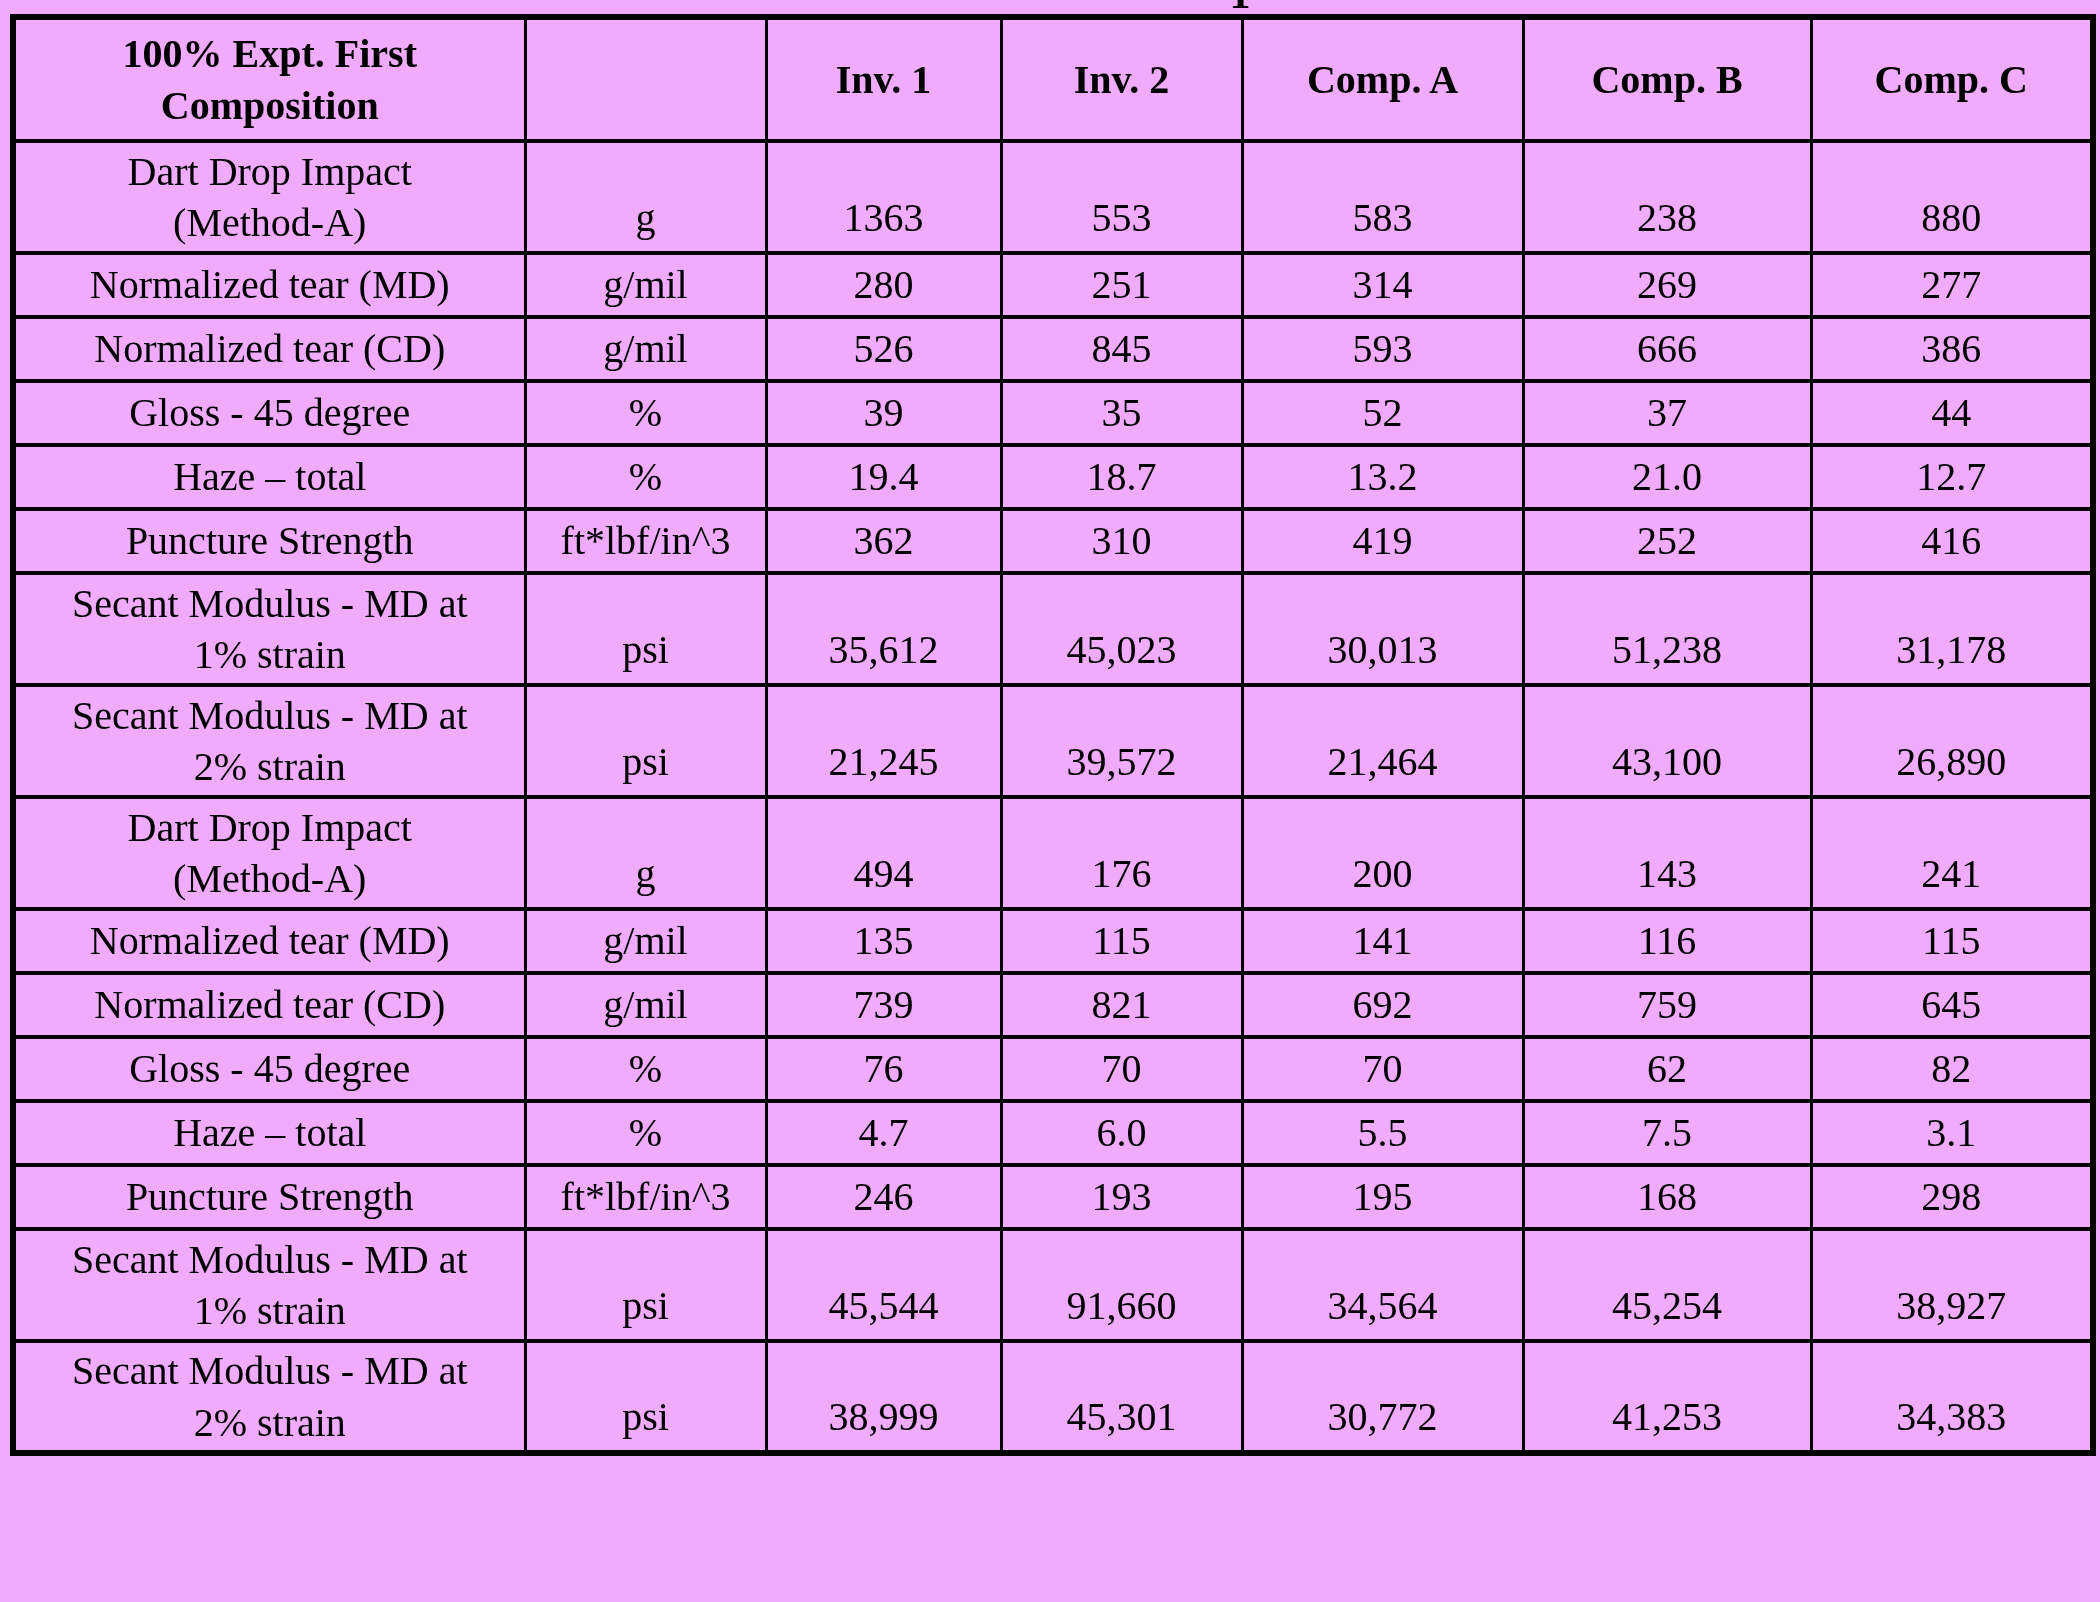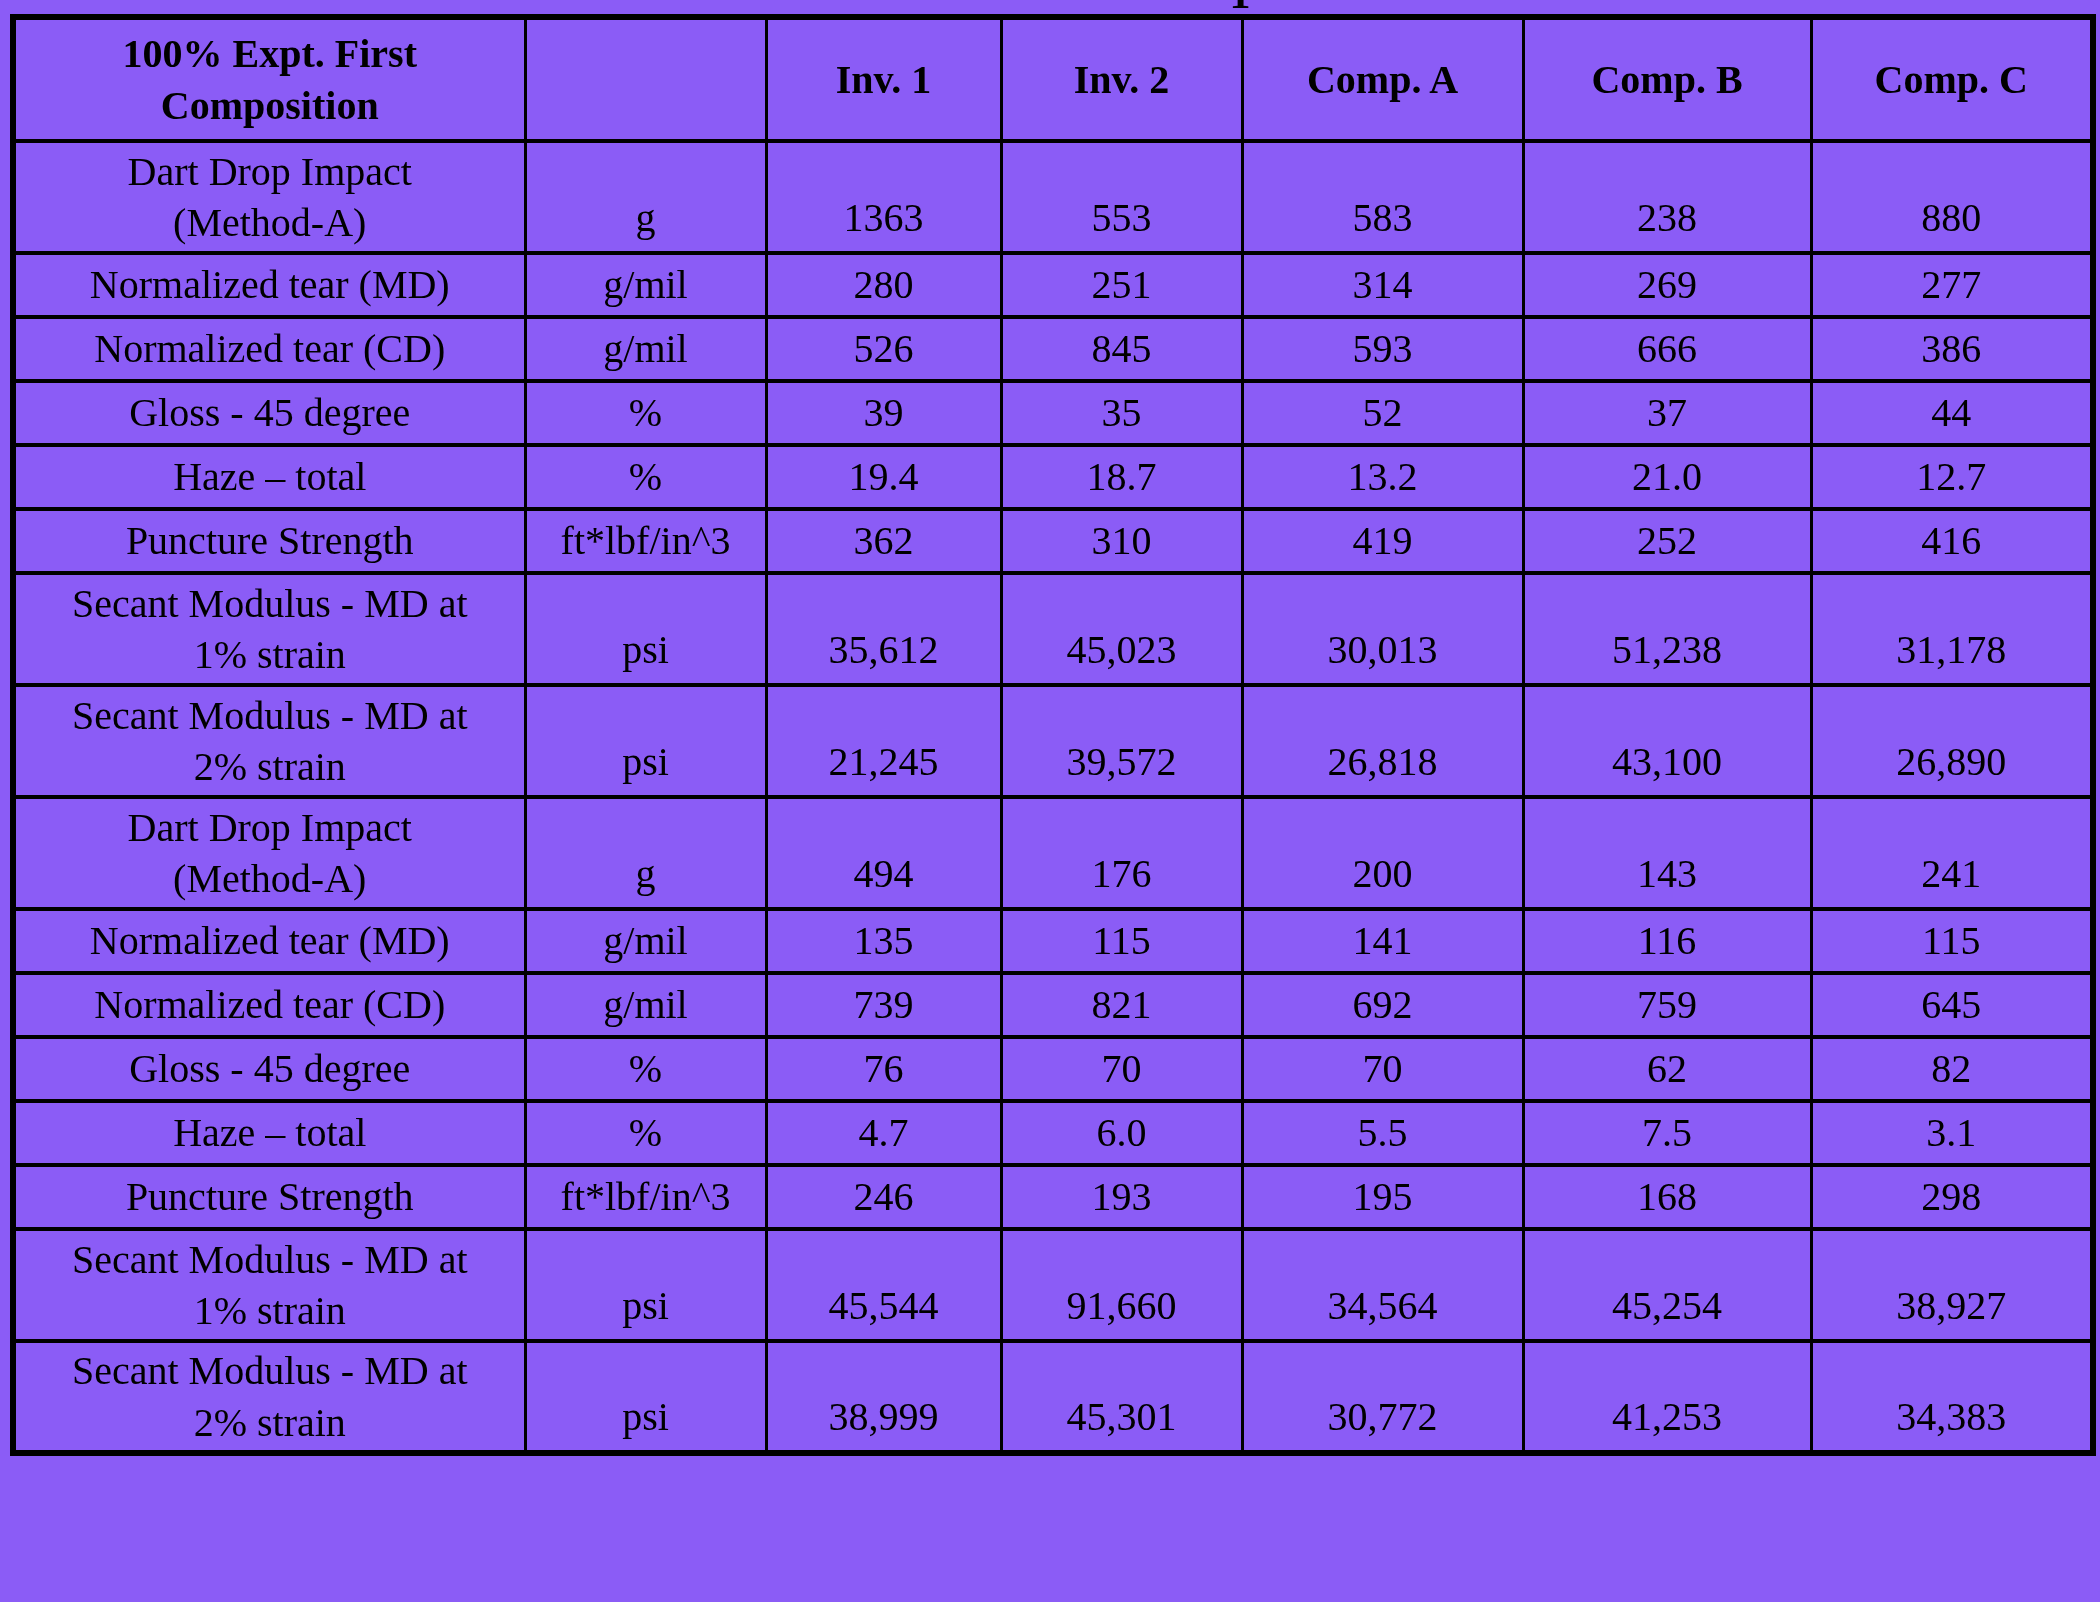--- a/index.html
+++ b/index.html
@@ -1,20 +1,20 @@
 <!DOCTYPE html>
 <html><head>
 <meta charset="utf-8">
 <style>
   html, body { margin: 0; padding: 0; background: #888; }
   .page {
     position: relative;
     width: 2100px;
     height: 1602px;
-    background: #8b5cf6;
+    background: #f0abfc;
     color: #000000;
     font-family: "Liberation Serif", "DejaVu Serif", serif;
     overflow: hidden;
   }
 
   
   .caption-fragment {
     position: absolute;
     left: 1222px;
     top: 0;
@@ -172,21 +172,21 @@
           <td class="cell-value">30,013</td>
           <td class="cell-value">51,238</td>
           <td class="cell-value">31,178</td>
         </tr>
         <tr class="row-data rt">
           <td class="cell-label">Secant Modulus - MD at
 2% strain</td>
           <td class="cell-unit">psi</td>
           <td class="cell-value">21,245</td>
           <td class="cell-value">39,572</td>
-          <td class="cell-value">26,818</td>
+          <td class="cell-value">21,464</td>
           <td class="cell-value">43,100</td>
           <td class="cell-value">26,890</td>
         </tr>
       </tbody>
       <tbody>
         <tr class="row-data rt">
           <td class="cell-label">Dart Drop Impact
 (Method-A)</td>
           <td class="cell-unit">g</td>
           <td class="cell-value">494</td>

